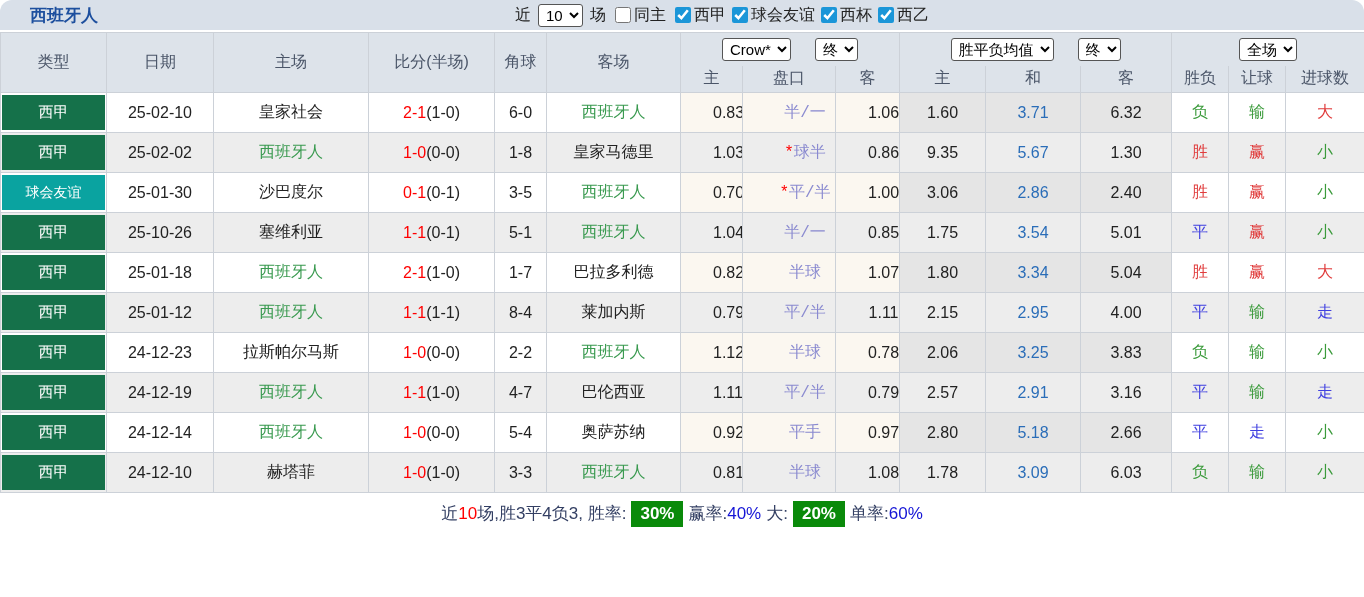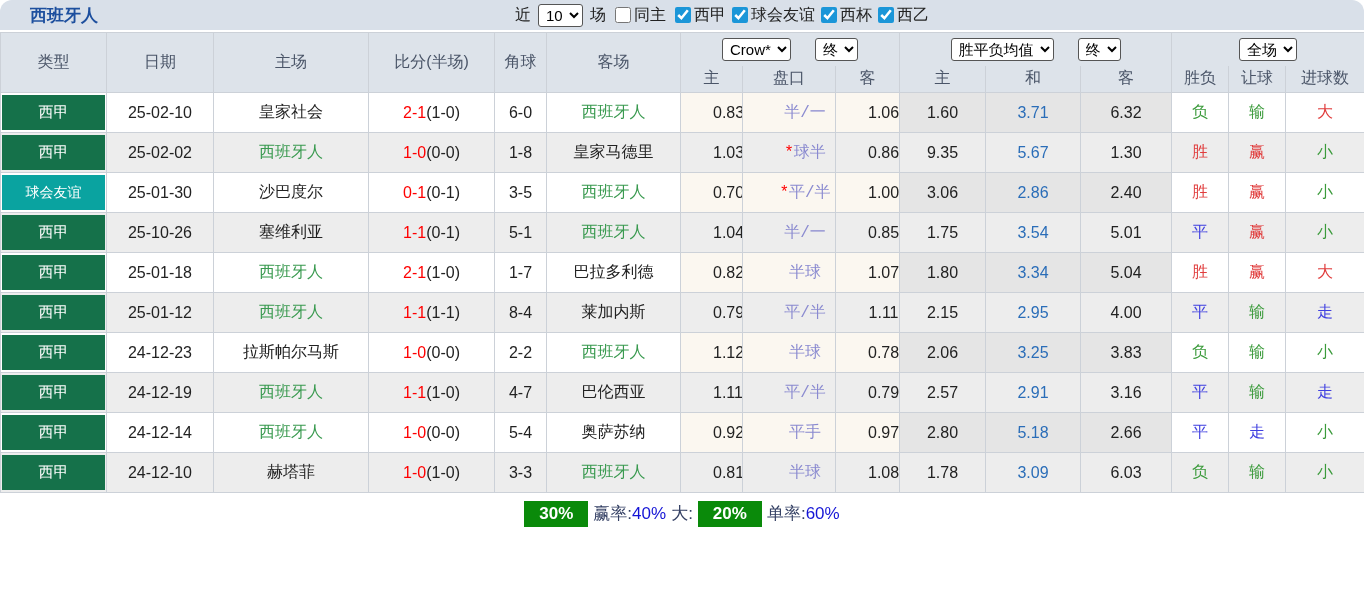--- a/index.html
+++ b/index.html
@@ -46,21 +46,21 @@
   td.draw { color:#2a6db8; }
   .score { color:#f00; }
   .half { color:#222; }
   td.t-green { color:#3a9a50; }
   td.c-red { color:#e03c3c; }
   td.c-blue { color:#4040e0; }
   td.c-green { color:#3a9a3a; }
 
   
   .summary { height:41px; display:flex; align-items:center; justify-content:center; gap:5px; font-size:17px; color:#333f63; background:#fff; }
-  .badge-green { background:#0a8a0a; color:#fff; font-weight:bold; padding:3px 15px; }
+  .badge-green { background:#0a8a0a; color:#fff; font-weight:bold; padding:3px 9px; }
   .blue-val { color:#1414d6; }
   .red-num { color:#f00; }
 </style>
 </head>
 <body>
 
 <div class="page">
 
 
   <div class="filter-row">
@@ -338,20 +338,21 @@
           <td class="col-avg draw">3.09</td>
           <td class="col-avg">6.03</td>
           <td class="c-green">负</td>
           <td class="c-green">输</td>
           <td class="c-green">小</td>
         </tr>
       </tbody>
   </table>
 
   <div class="summary">
+    <span><span>近</span><span class="red-num">10</span><span>场,胜3平4负3, 胜率:</span></span>
     <span class="badge-green">30%</span>
     <span><span>赢率:</span><span class="blue-val">40%</span></span>
     <span>大:</span>
     <span class="badge-green">20%</span>
     <span><span>单率:</span><span class="blue-val">60%</span></span>
   </div>
 
 </div>
 
 </body></html>

